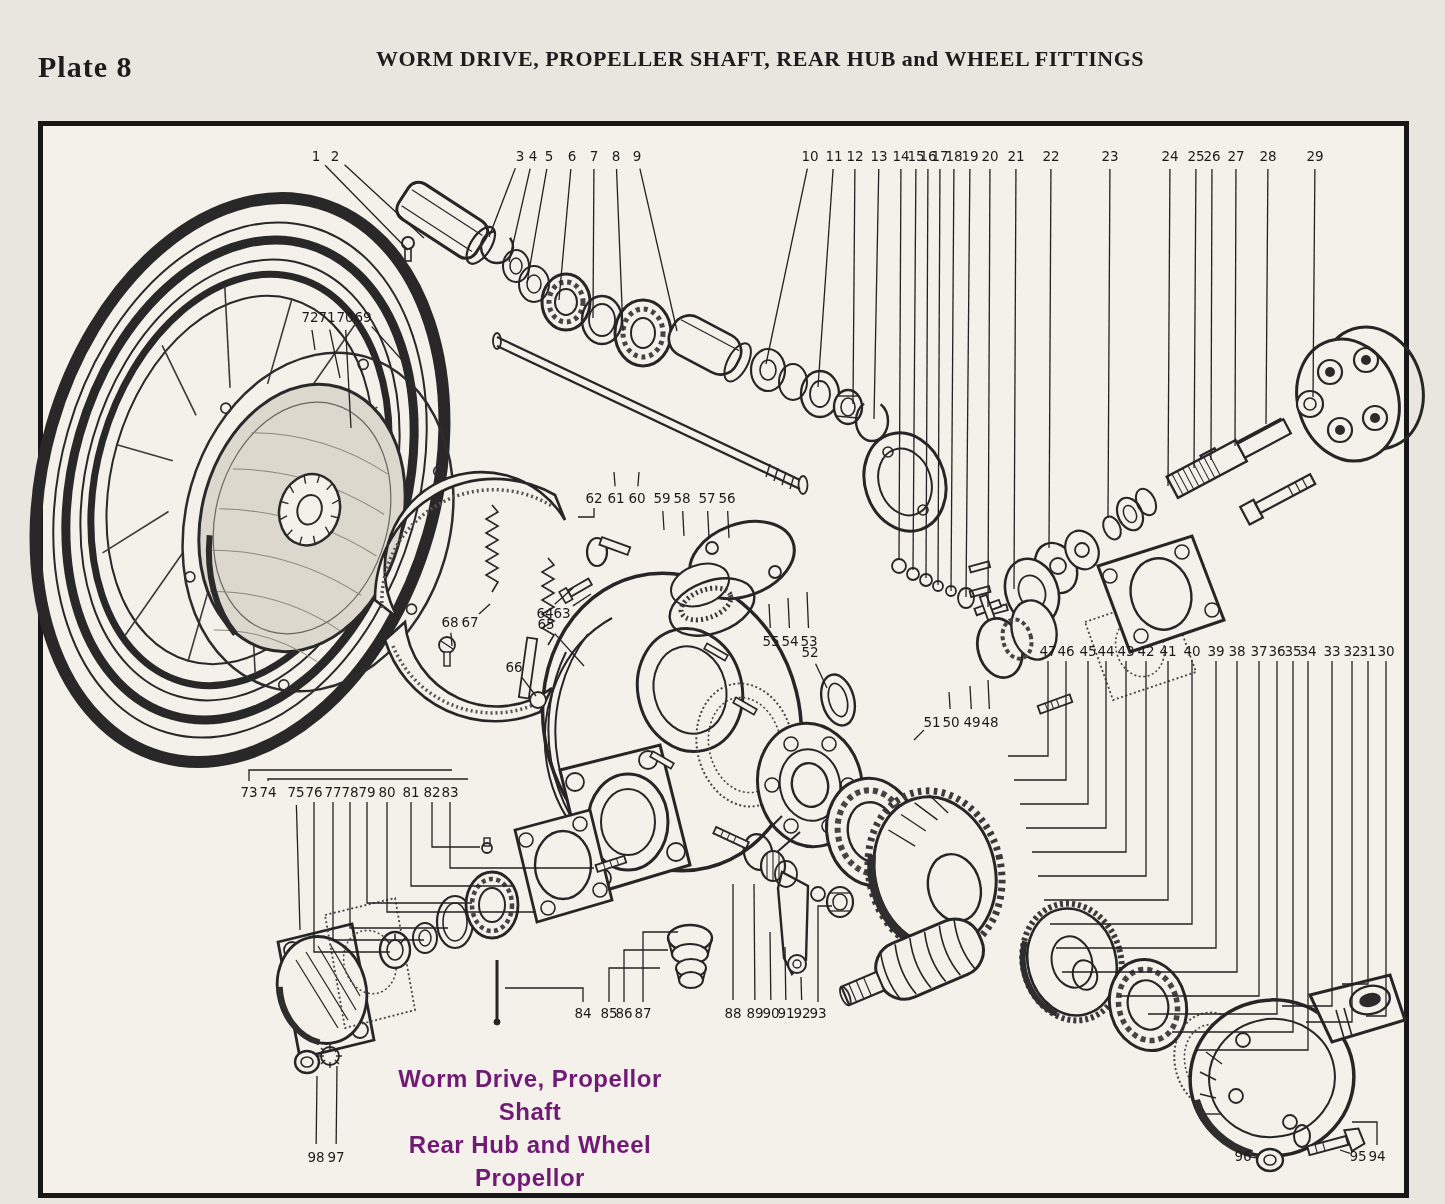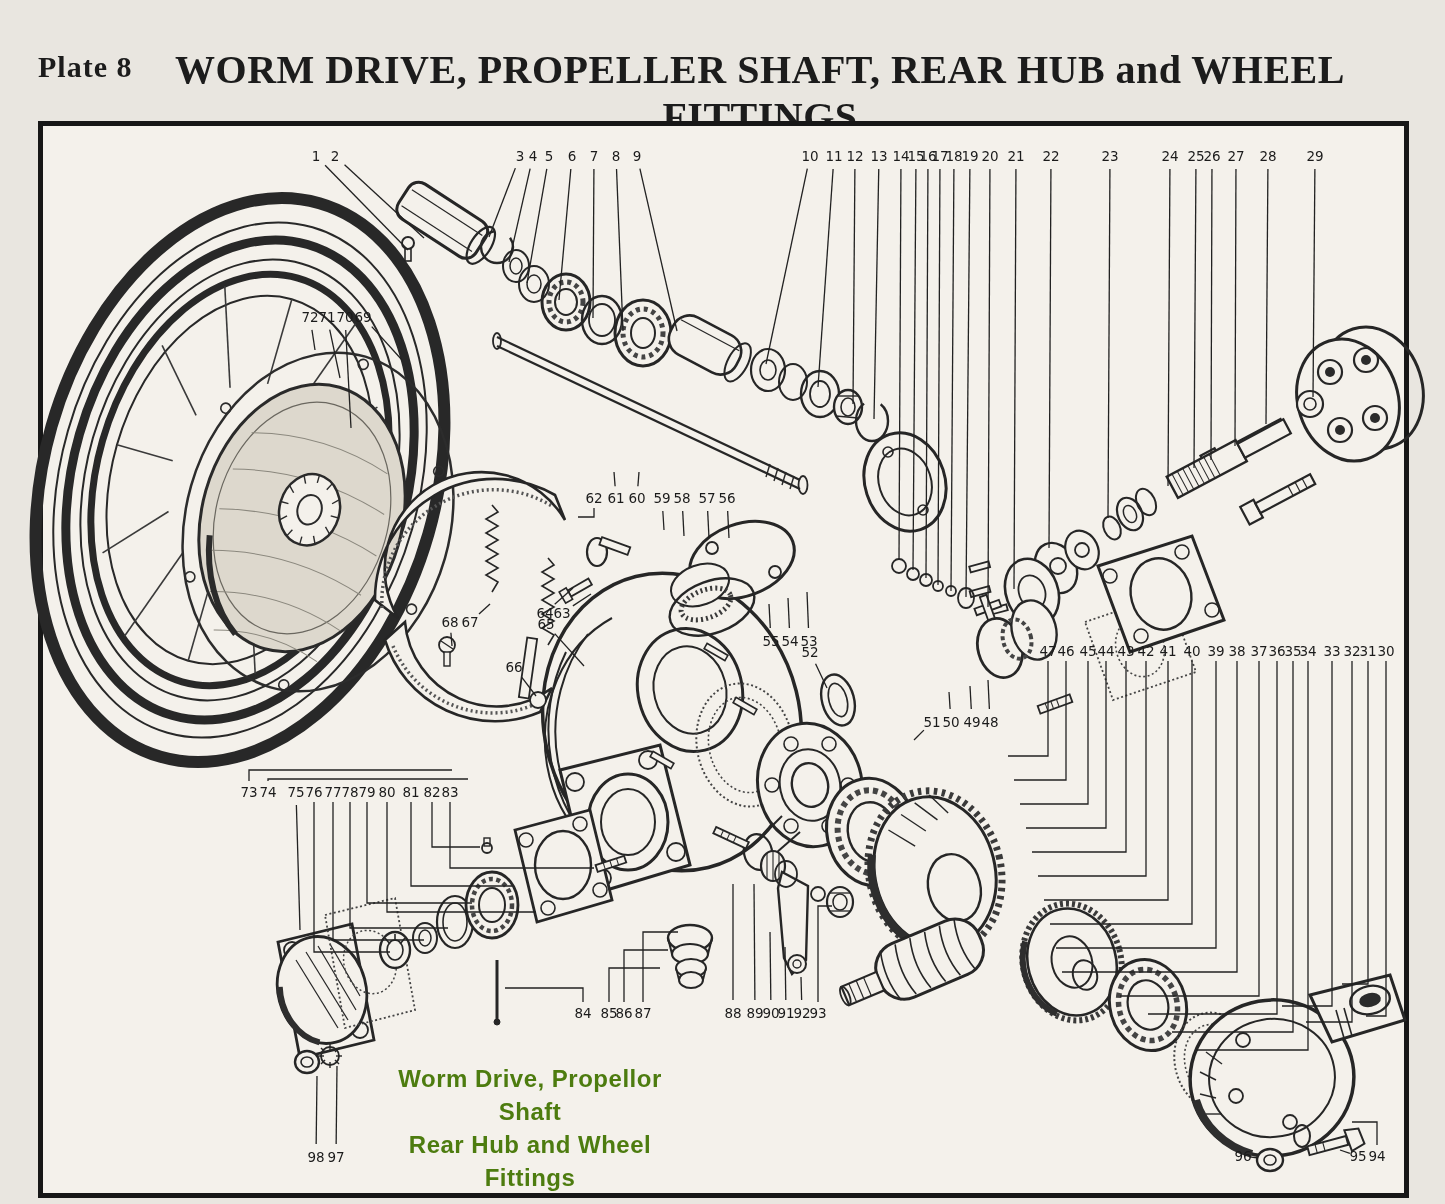--- a/index.html
+++ b/index.html
@@ -1,27 +1,27 @@
 <!DOCTYPE html>
 <html><head>
 <meta charset="utf-8">
 <style>
   html,body{margin:0;padding:0;background:#dddad4;}
   .page{position:relative;width:1445px;height:1204px;background:#e9e6e0;overflow:hidden;
         font-family:"Liberation Serif",serif;color:#1c1c1c;}
   .plate-label{position:absolute;left:38px;top:50px;font-size:30px;font-weight:bold;letter-spacing:1px;}
   .title-wrap{position:absolute;left:75px;top:46px;width:1370px;text-align:center;}
-  .main-title{font-size:40px;font-weight:bold;letter-spacing:0.5px;}
+  .main-title{font-size:22px;font-weight:bold;letter-spacing:0.5px;}
   .sub-title{margin-top:8px;font-size:17px;font-weight:bold;letter-spacing:2px;}
   .frame{position:absolute;left:38px;top:121px;width:1361px;height:1067px;
          border:5px solid #171717;background:#f4f1eb;}
   .art{position:absolute;left:0;top:0;width:1445px;height:1204px;pointer-events:none;}
   .caption{position:absolute;left:380px;top:1062px;width:300px;text-align:center;
            font-family:"Liberation Sans",sans-serif;font-weight:bold;font-size:24px;
-           color:#4d7c0f;line-height:33px;letter-spacing:0.5px;}
+           color:#701a75;line-height:33px;letter-spacing:0.5px;}
 </style>
 </head>
 <body>
 
 <div class="page">
 
   <div class="plate-label">Plate 8</div>
   <div class="title-wrap">
     <div class="main-title">WORM DRIVE, PROPELLER SHAFT, REAR HUB and WHEEL FITTINGS</div>
   </div>
@@ -648,16 +648,16 @@
         <text x="1243" y="1161" text-anchor="middle" font-family="&quot;DejaVu Sans&quot;, sans-serif" font-size="13.5" fill="#1b1b1b">96</text>
         <line x1="336.142848518041" y1="1144.0007848582734" x2="337" y2="1066" stroke="#222222" stroke-width="1.3" fill="none"></line>
         <text x="336" y="1162" text-anchor="middle" font-family="&quot;DejaVu Sans&quot;, sans-serif" font-size="13.5" fill="#1b1b1b">97</text>
         <line x1="316.1604815976617" y1="1144.0009905894021" x2="317" y2="1076" stroke="#222222" stroke-width="1.3" fill="none"></line>
         <text x="316" y="1162" text-anchor="middle" font-family="&quot;DejaVu Sans&quot;, sans-serif" font-size="13.5" fill="#1b1b1b">98</text>
       </g>
   </svg>
 
   <div class="caption">
     <div>Worm Drive, Propellor Shaft</div>
-    <div>Rear Hub and Wheel Fittings</div>
+    <div>Rear Hub and Wheel Propellor</div>
   </div>
 
 </div>
 
 </body></html>

